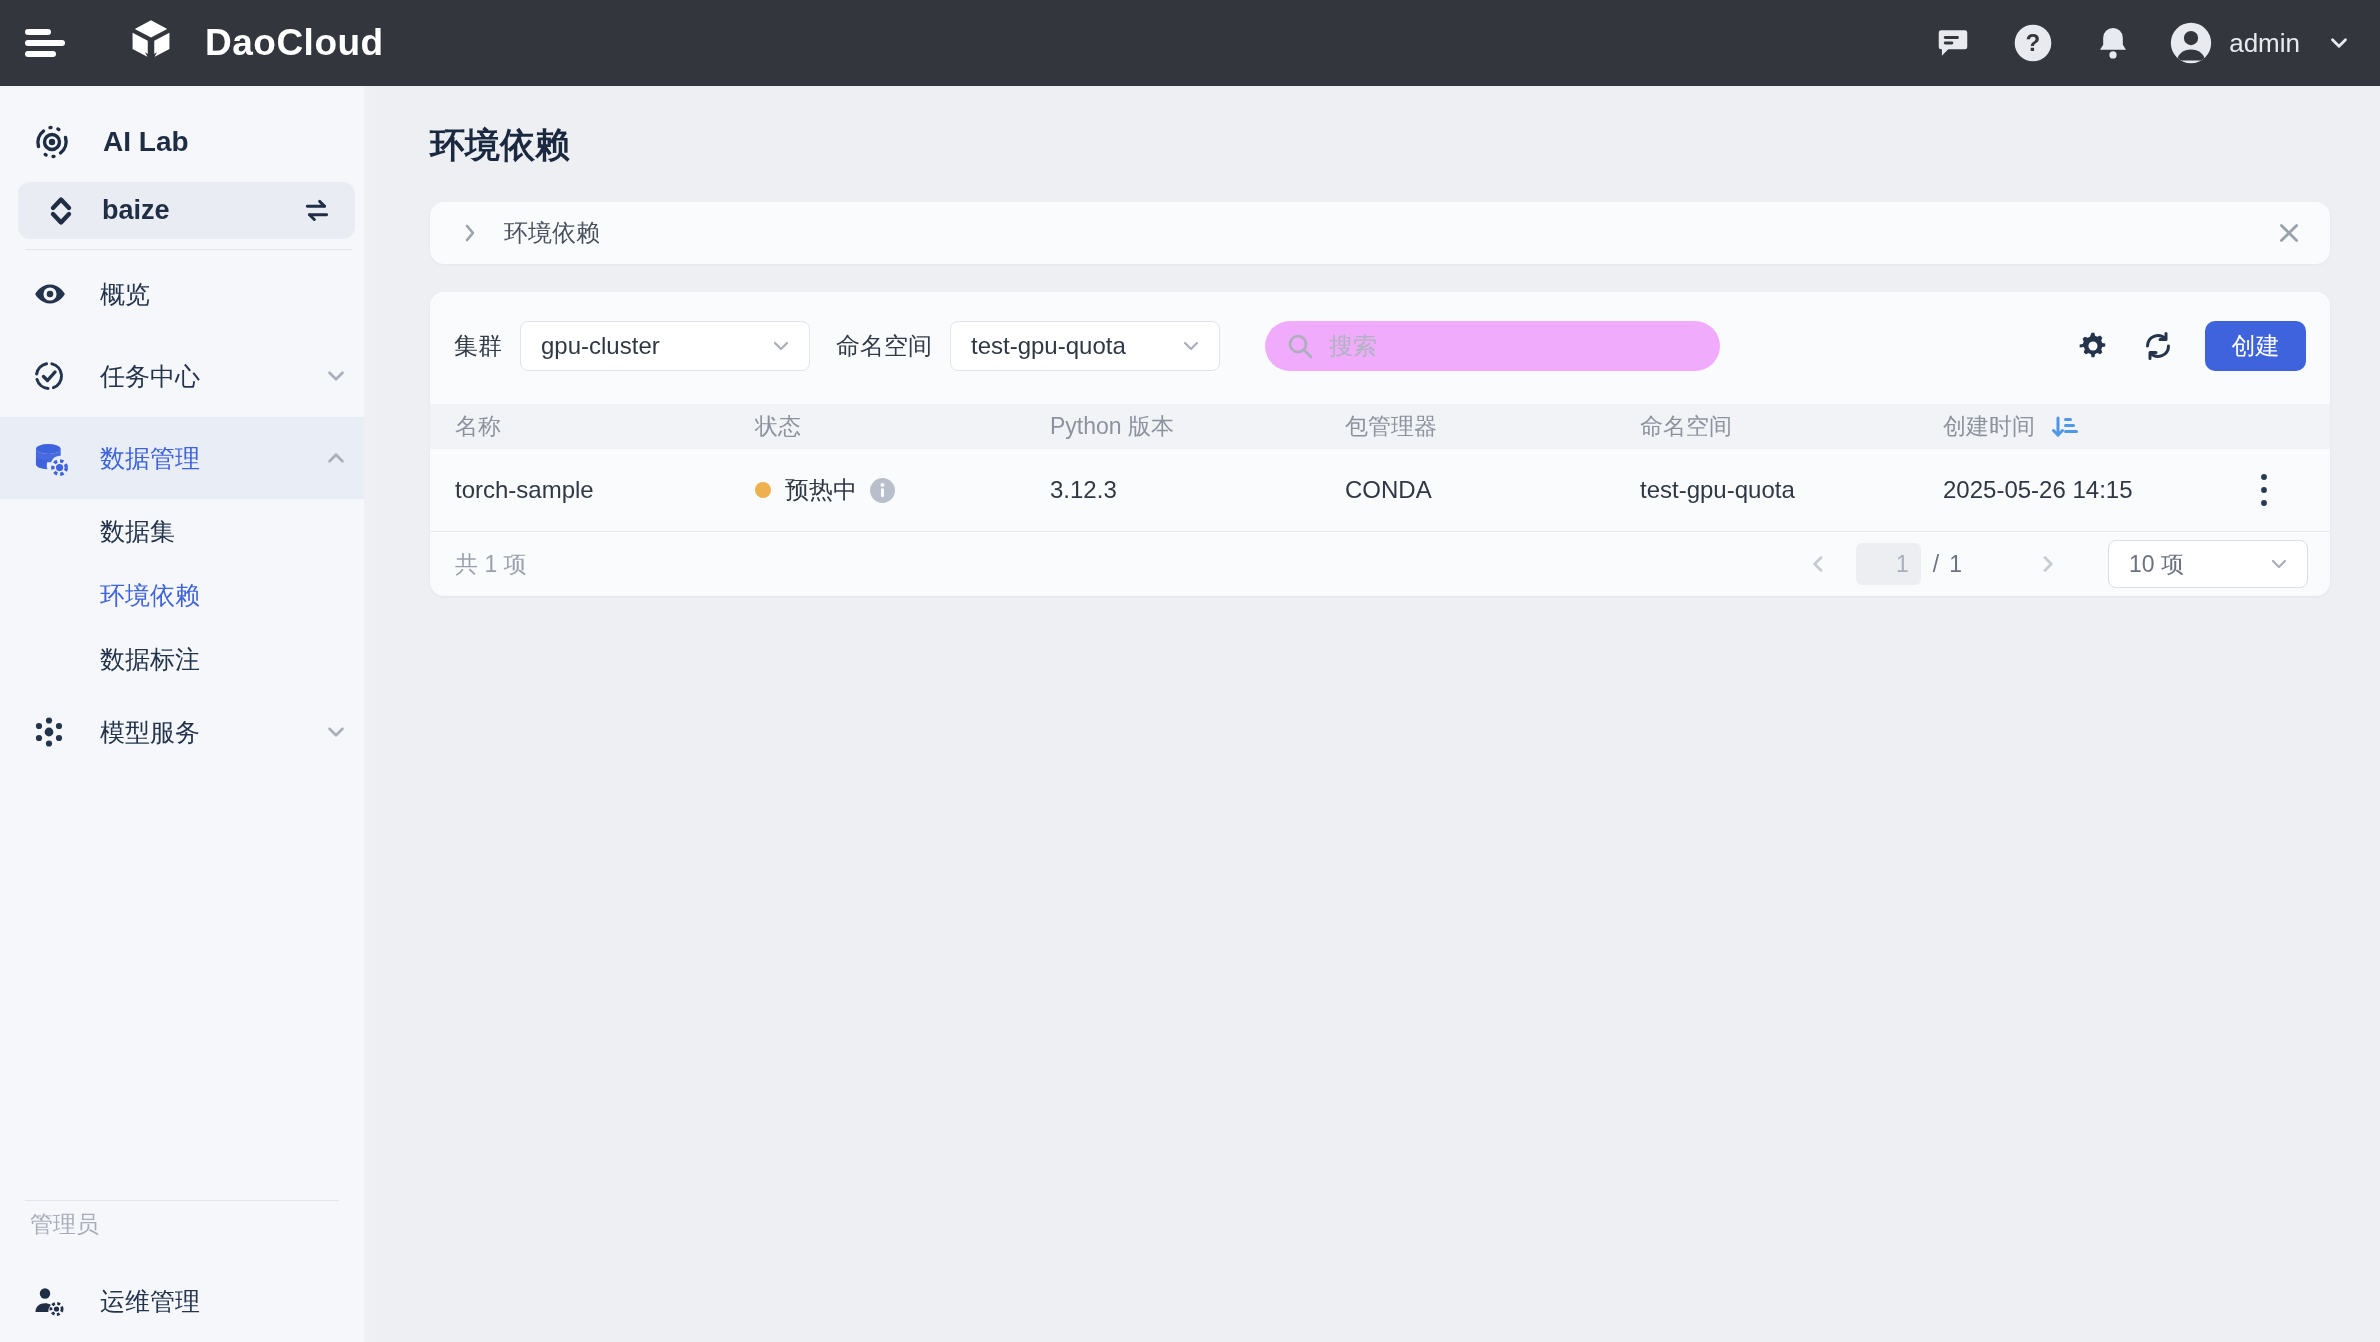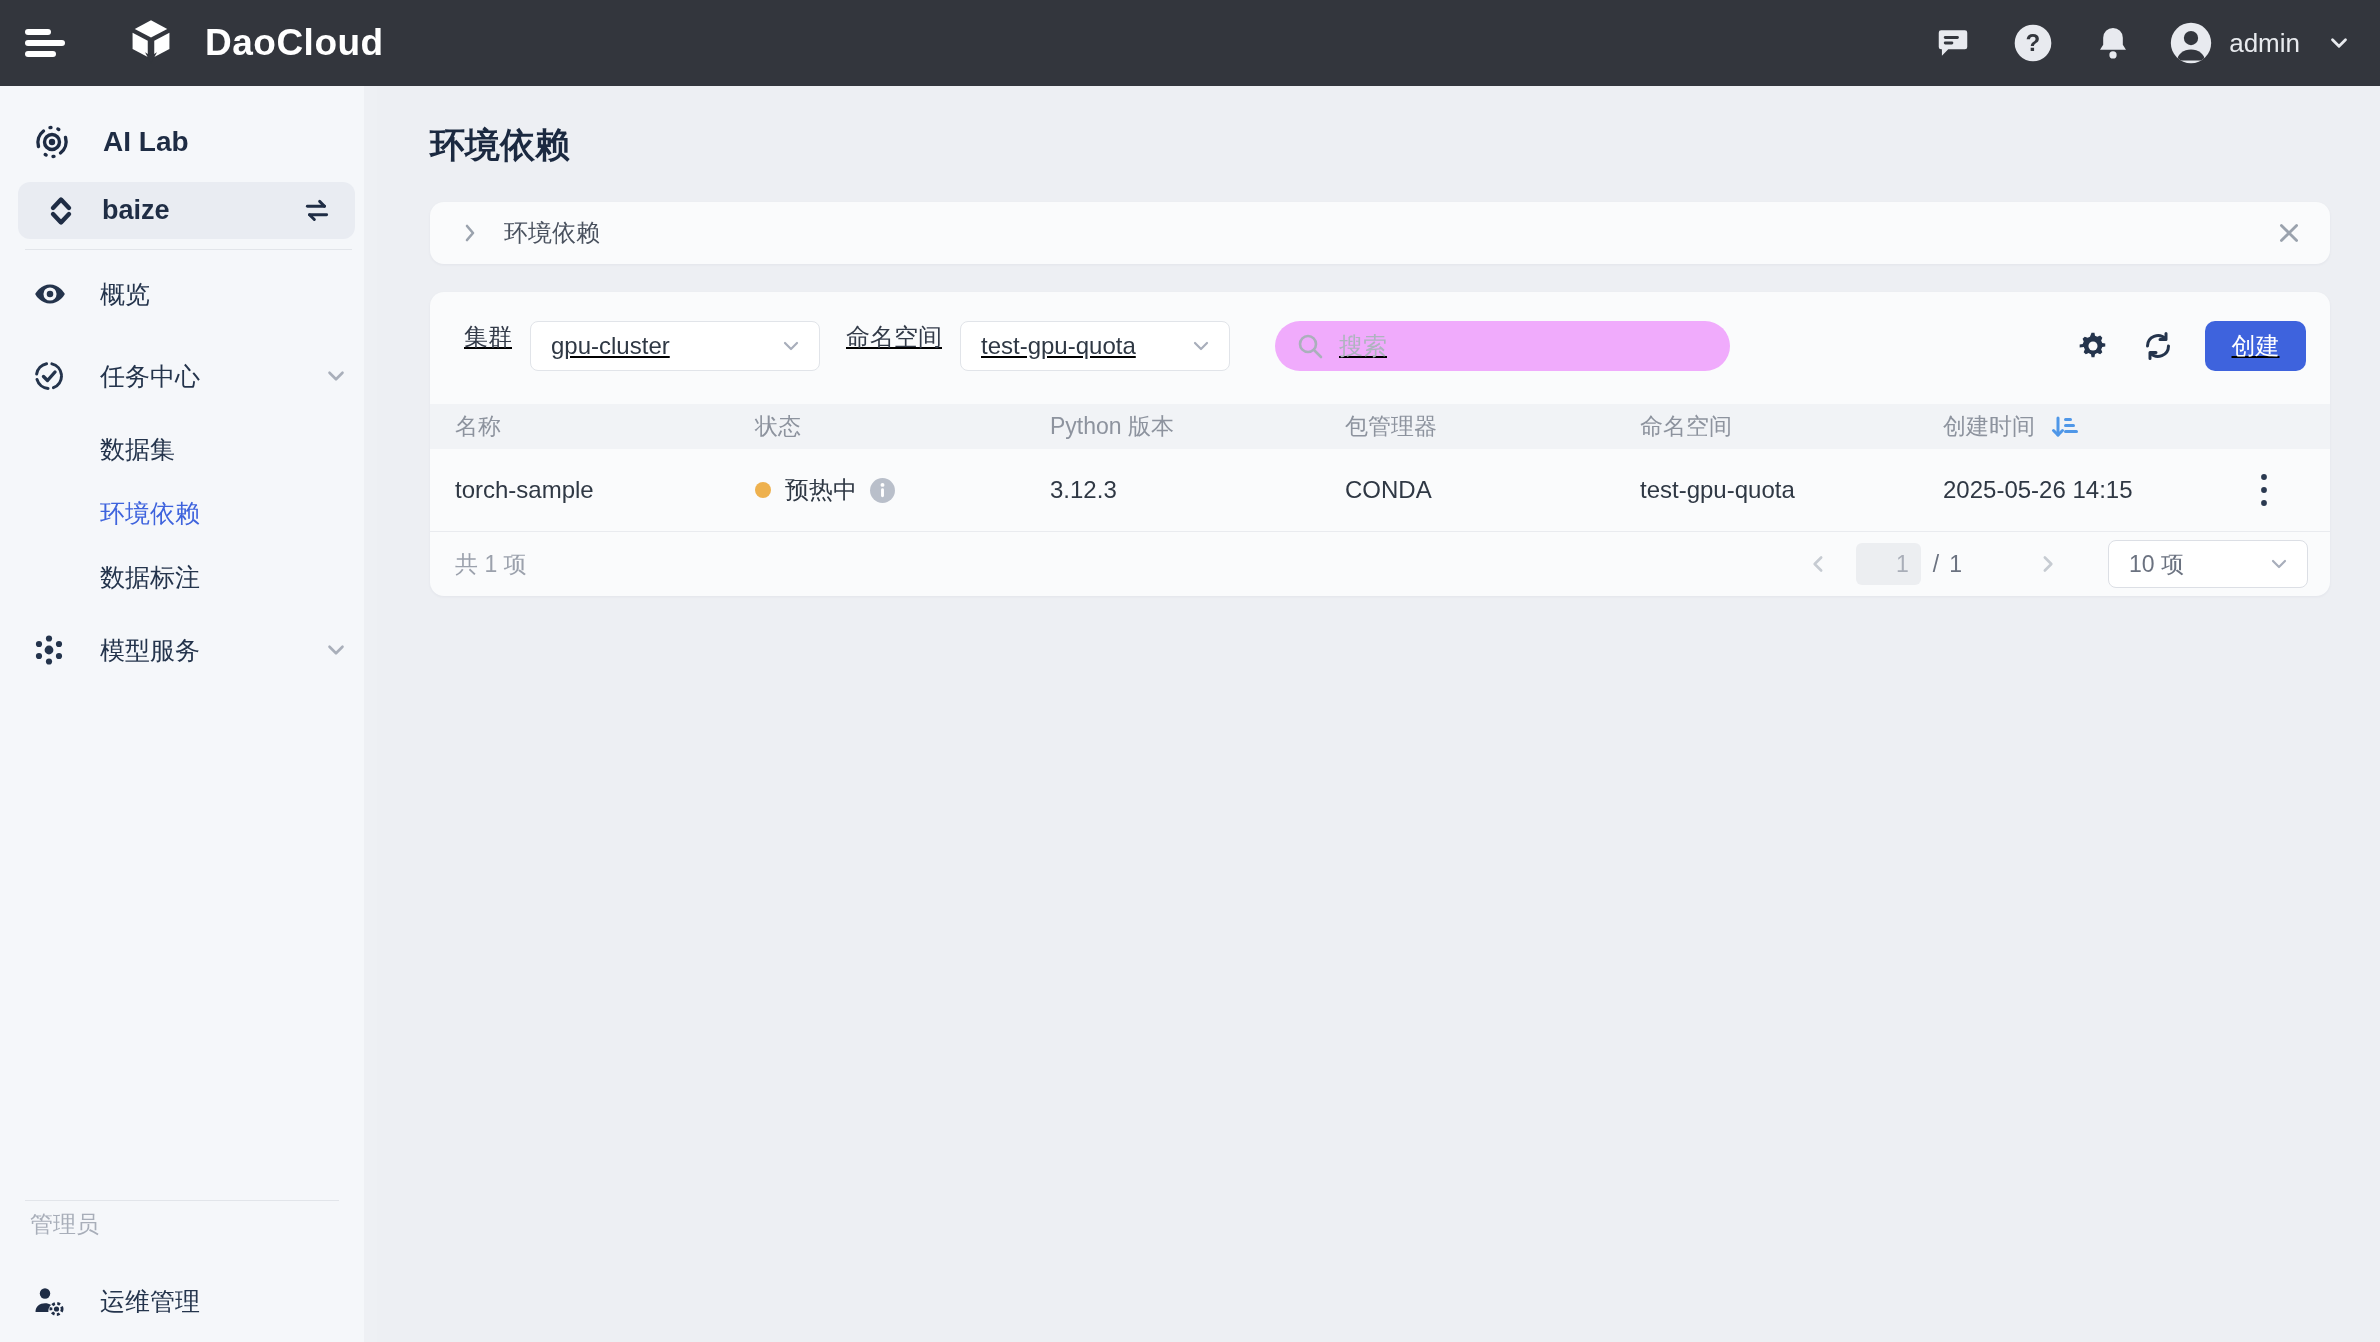--- a/index.html
+++ b/index.html
@@ -48,21 +48,21 @@
 
   
   .main{flex:1; padding-left:53px;}
   .page-title{margin-top:36px; font-size:35px; font-weight:bold; color:#1b2940;}
   .card{width:1900px; background:var(--card-bg); border-radius:14px; box-shadow:0 1px 3px rgba(31,45,69,.05);}
   .breadcrumb-card{height:62px; margin-top:33px; display:flex; align-items:center; padding:0 28px;}
   .breadcrumb-label{margin-left:22px; font-size:24px; font-weight:500; color:#49515e;}
   .bc-close{margin-left:auto; cursor:pointer;}
 
   .table-card{margin-top:28px; padding-top:29px;}
-  .filter-row{display:flex; height:50px; padding:0 24px 0 34px;text-decoration:underline;}
+  .filter-row{display:flex; align-items:center; height:50px; padding:0 24px 0 24px;}
   .filter-label{font-size:24px; color:#333b49;}
   .select{height:50px; background:#fff; border:1px solid var(--border); border-radius:8px; display:flex; align-items:center; padding:0 16px 0 20px; font-size:24px; color:#2f3844; cursor:pointer;}
   .select .chev{margin-left:auto;}
   .sel-cluster{width:290px; margin-left:18px;}
   .lbl-ns{margin-left:26px;}
   .sel-ns{width:270px; margin-left:18px;}
   .search-box{margin-left:45px; width:455px; height:50px; background:#f0abfc; border-radius:25px; display:flex; align-items:center; padding:0 20px; cursor:text;}
   .search-box input{border:none; outline:none; background:transparent; font-size:24px; color:#2f3844; margin-left:14px; width:360px; font-family:inherit;}
   .search-box input::placeholder{color:#aeb4bf;}
   .filter-actions{margin-left:auto; display:flex; align-items:center;}
@@ -211,20 +211,37 @@
             <path d="M11.5 17.5l4 4L23 13" stroke-width="3.4"></path>
           </svg>
         </span>
         <span class="label">任务中心</span>
         <span class="chev">
           <svg width="26" height="26" viewBox="0 0 24 24" fill="none" stroke="currentColor" stroke-width="2.4" stroke-linecap="round" stroke-linejoin="round">
               <polyline points="6,9 12,15 18,9"></polyline>
             </svg>
         </span>
       </div>
+      <div class="menu-item active">
+        <span class="ico">
+          <svg width="36" height="36" viewBox="0 0 32 32" fill="#3e63dd">
+            <ellipse cx="14.5" cy="8" rx="11" ry="4.4"></ellipse>
+            <path d="M3.5 8v7.4c0 2.5 4.9 4.4 11 4.4.8 0 1.6-.03 2.4-.1a8.4 8.4 0 0 1 8.6-5.6V8c0 2.4-4.9 4.4-11 4.4S3.5 10.4 3.5 8z" opacity=".95"></path>
+            <path d="M3.5 15.5v6c0 2.4 4.5 4.3 10.3 4.4a8.3 8.3 0 0 1 .8-8.1c-.2 0-.4.01-.6.01-4.6 0-8.6-1-10.5-2.3z"></path>
+            <circle cx="24.5" cy="24.5" r="6" fill="none" stroke="#3e63dd" stroke-width="3" stroke-dasharray="3.1 2.6"></circle>
+            <circle cx="24.5" cy="24.5" r="3.2"></circle>
+          </svg>
+        </span>
+        <span class="label">数据管理</span>
+        <span class="chev">
+          <svg width="26" height="26" viewBox="0 0 24 24" fill="none" stroke="#a9afba" stroke-width="2.4" stroke-linecap="round" stroke-linejoin="round">
+              <polyline points="6,15 12,9 18,15"></polyline>
+            </svg>
+        </span>
+      </div>
       <div class="submenu-item">
         <span>数据集</span>
       </div>
       <div class="submenu-item active">
         <span>环境依赖</span>
       </div>
       <div class="submenu-item">
         <span>数据标注</span>
       </div>
       <div class="menu-item">

